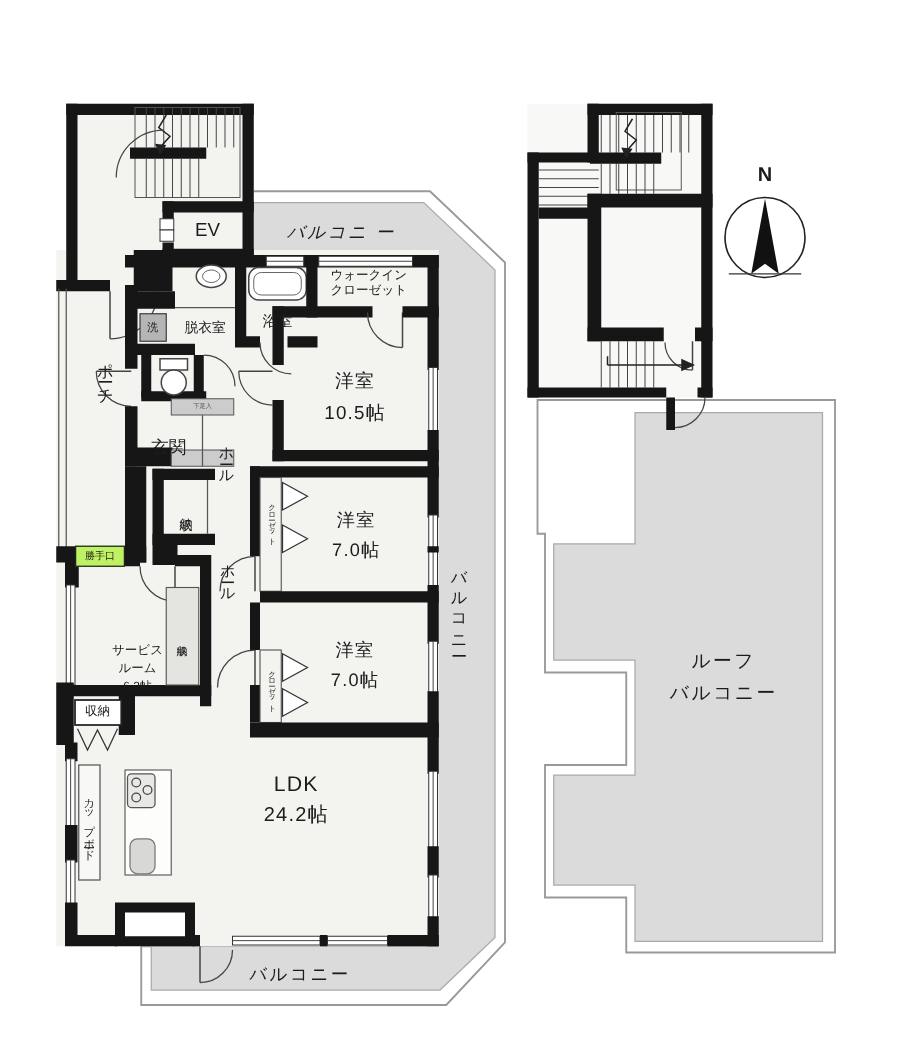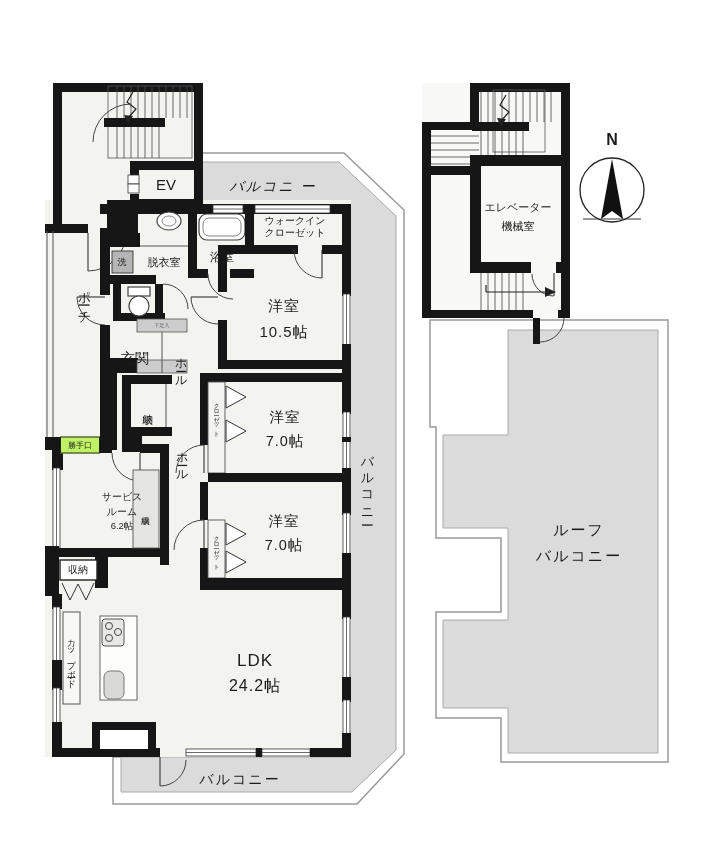--- a/index.html
+++ b/index.html
@@ -353,52 +353,48 @@
     </div>
 <div class="lbl vt" style="left:216px;top:416px;font-size:6px;">
       <span>クローゼット</span>
     </div>
 <div class="lbl vt" style="left:216px;top:549px;font-size:6px;">
       <span>クローゼット</span>
     </div>
 <div class="boxlbl" style="left:80px;top:445px;width:38px;height:15px;background:#bef264;border:1px solid #222;font-size:8px;">
       <span>勝手口</span>
     </div>
-<div class="lbl" style="left:110px;top:511px;font-size:10px;line-height:1.5;margin-left:12px;">
+<div class="lbl" style="left:110px;top:535px;font-size:10px;line-height:1.5;">
   <span>サービス</span>
       <span>ルーム</span>
       <span style="font-size:9.5px;">6.2帖</span>
 </div>
 <div class="lbl vt" style="left:146px;top:510px;font-size:8.5px;">
       <span>収納</span>
     </div>
 <div class="lbl" style="left:284px;top:534px;font-size:14.5px;letter-spacing:1px;line-height:1.65;">
   <span>洋室</span>
       <span>7.0帖</span>
 </div>
 <div class="lbl" style="left:78px;top:570px;font-size:10px;">
       <span>収納</span>
     </div>
 <div class="lbl vt" style="left:71px;top:658px;font-size:9px;">
       <span>カップボード</span>
     </div>
-<div class="lbl" style="left:237px;top:674px;font-size:17px;letter-spacing:1px;line-height:1.55;margin-left:18px;">
+<div class="lbl" style="left:237px;top:640px;font-size:17px;letter-spacing:1px;line-height:1.55;">
   <span>LDK</span>
       <span style="font-size:16px;">24.2帖</span>
 </div>
 <div class="lbl" style="left:240px;top:779px;font-size:14px;letter-spacing:2px;">
       <span>バルコニー</span>
     </div>
 <div class="lbl" style="left:162px;top:325px;font-size:5px;color:#555;">
       <span>下足入</span>
     </div>
-<div class="lbl" style="left:518px;top:217px;font-size:11px;line-height:1.7;">
-  <span>エレベーター</span>
-      <span>機械室</span>
-</div>
 <div class="lbl" style="left:579px;top:542px;font-size:15px;letter-spacing:2px;line-height:1.7;">
   <span>ルーフ</span>
       <span>バルコニー</span>
 </div>
 <div class="lbl" style="left:612px;top:140px;font-size:16px;font-weight:600;">
       <span>N</span>
     </div>
 
 </div>
 

